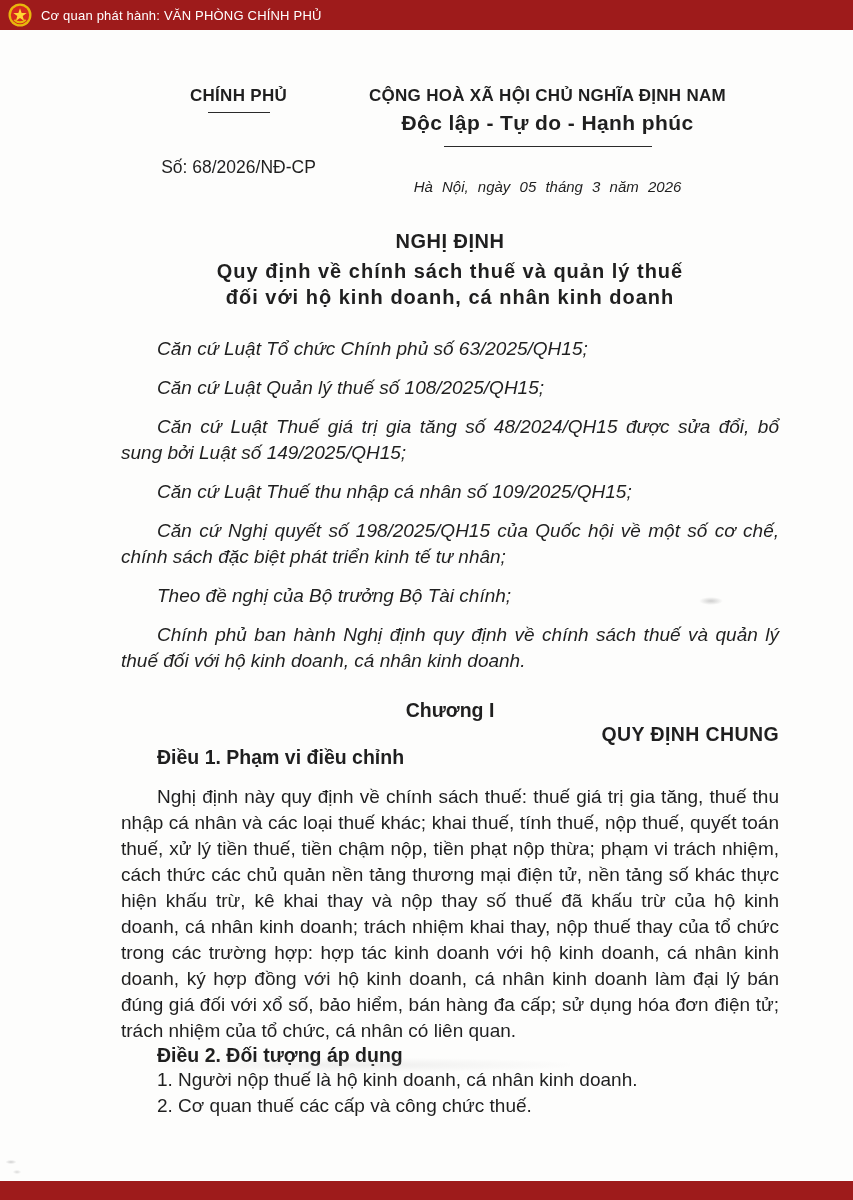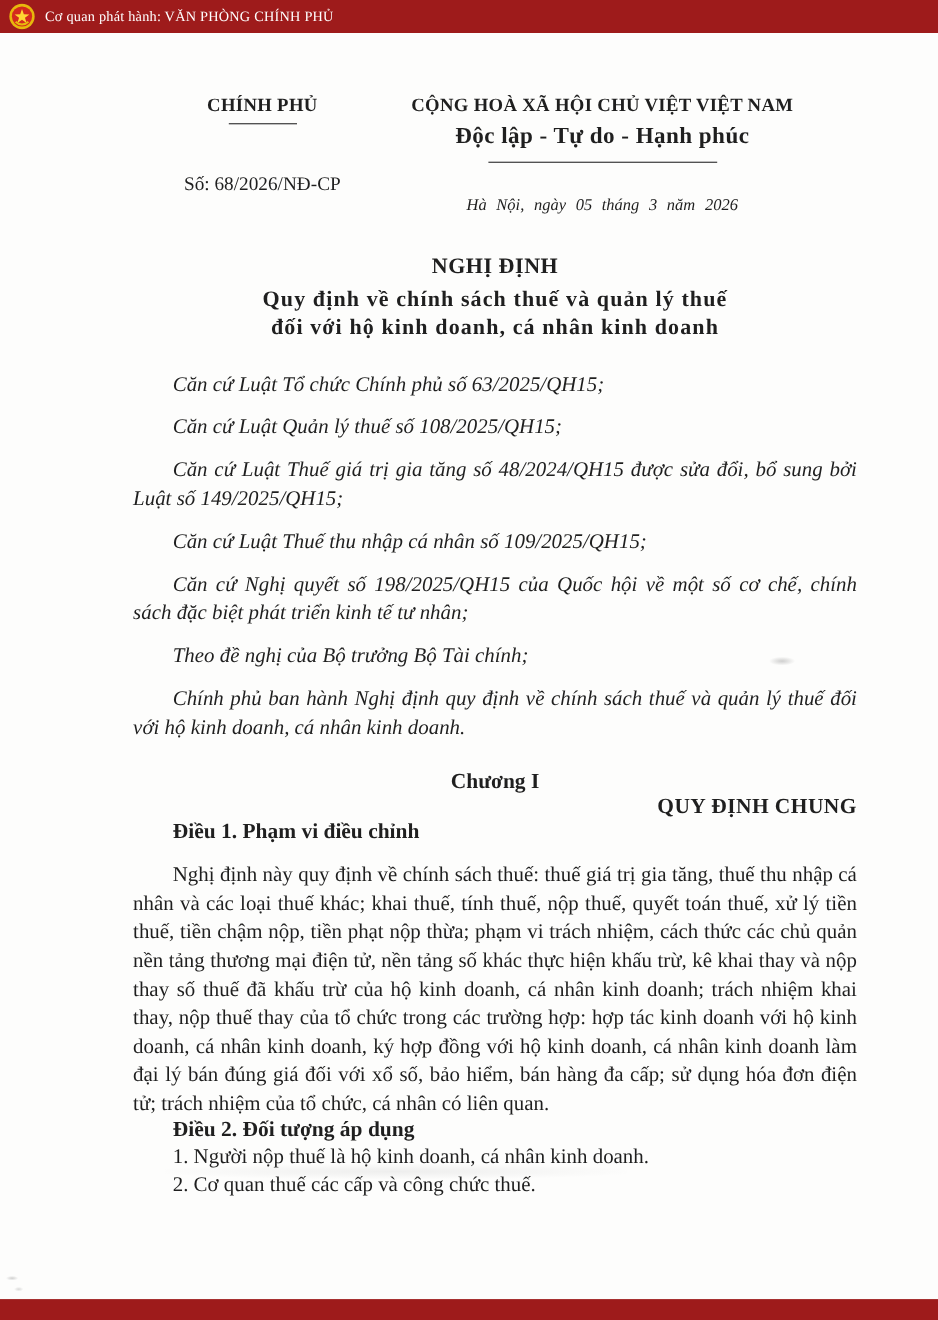--- a/index.html
+++ b/index.html
@@ -4,21 +4,21 @@
 <style>
   * { margin: 0; padding: 0; box-sizing: border-box; }
   html, body { background: #e8e8e8; }
   .page {
     position: relative;
     width: 853px;
     height: 1200px;
     margin: 0 auto;
     background: #fdfdfc;
     overflow: hidden;
-    font-family: Liberation Serif, serif;
+    font-family: Liberation Sans, sans-serif;
     color: #1f1f1f;
   }
 
   
   .banner {
     position: absolute;
     top: 0; left: 0; right: 0;
     height: 30px;
     display: flex;
     align-items: center;
@@ -124,21 +124,21 @@
 
   <main class="doc">
 
     <div class="letterhead">
       <div class="lh-left">
         <div class="issuer">CHÍNH PHỦ</div>
         <div class="rule rule-short"></div>
         <div class="doc-number">Số: 68/2026/NĐ-CP</div>
       </div>
       <div class="lh-right">
-        <div class="motto1">CỘNG HOÀ XÃ HỘI CHỦ VIỆT VIỆT NAM</div>
+        <div class="motto1">CỘNG HOÀ XÃ HỘI CHỦ NGHĨA ĐỊNH NAM</div>
         <div class="motto2">Độc lập - Tự do - Hạnh phúc</div>
         <div class="rule rule-med"></div>
         <div class="place-date">Hà Nội, ngày 05 tháng 3 năm 2026</div>
       </div>
     </div>
 
     <div class="title-block">
       <div class="doc-type">NGHỊ ĐỊNH</div>
       <div class="subject">Quy định về chính sách thuế và quản lý thuế</div>
       <div class="subject" style="margin-top:0;">đối với hộ kinh doanh, cá nhân kinh doanh</div>

